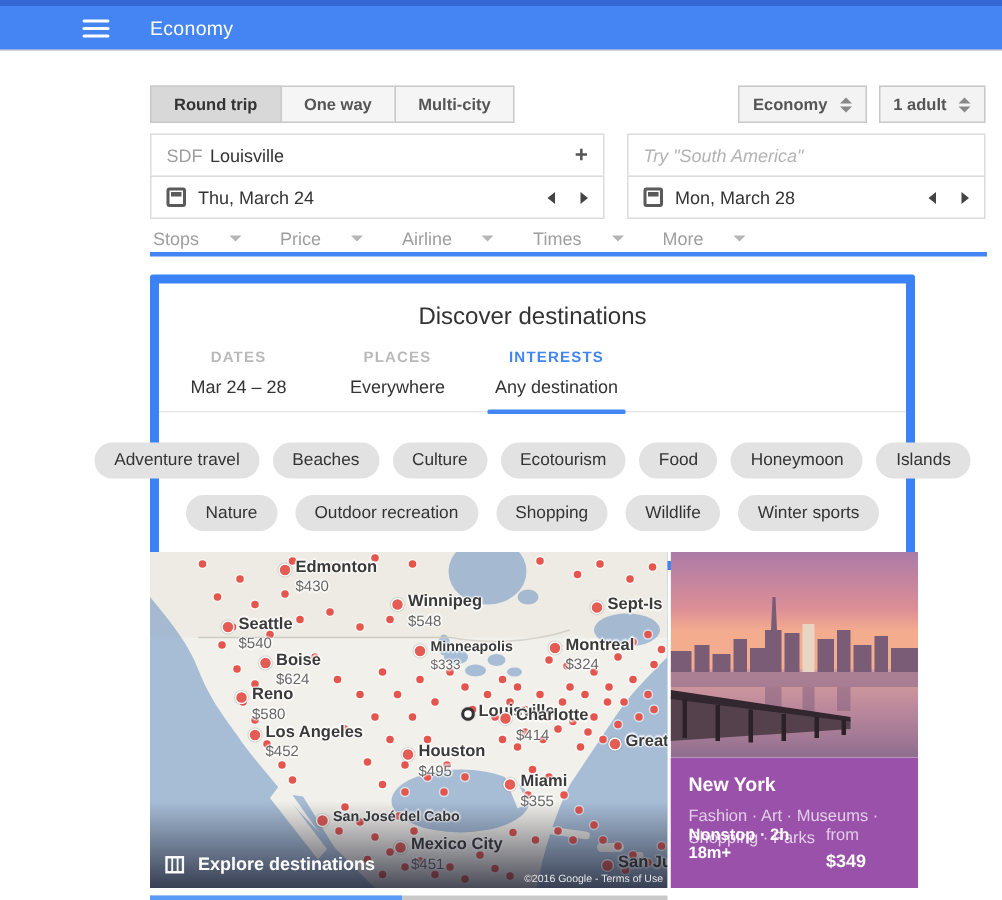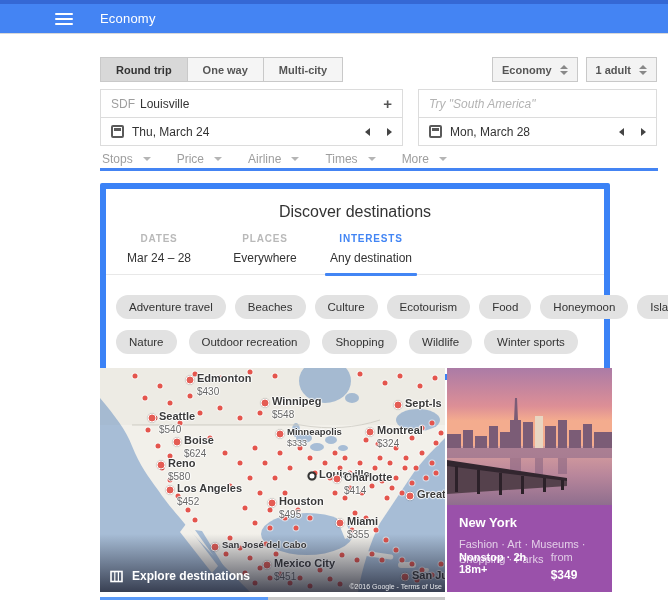--- a/index.html
+++ b/index.html
@@ -48,38 +48,38 @@
     margin-right:8px; position:relative; flex:0 0 auto; }
   .cal-ico:before { content:""; position:absolute; left:1px; right:1px; top:1px;
     height:3px; background:#5a5a5a; }
   .navarrows { margin-left:auto; display:flex; gap:17px; align-items:center; }
   .tri-l { width:0; height:0; border-top:4px solid transparent; border-bottom:4px solid transparent;
     border-right:5px solid #444; cursor:pointer; }
   .tri-r { width:0; height:0; border-top:4px solid transparent; border-bottom:4px solid transparent;
     border-left:5px solid #444; cursor:pointer; }
 
   .filters { position:absolute; left:2px; top:103px; display:flex; gap:26px; }
-  .filter { font-size:12px; color:#9e9e9e; display:flex; align-items:center; gap:10px; cursor:pointer; }
+  .filter { font-size:12px; color:#9e9e9e; display:flex; align-items:center; gap:20px; cursor:pointer; }
   .caret { width:0; height:0; border-left:4px solid transparent; border-right:4px solid transparent;
     border-top:4px solid #b5b5b5; }
   .blue-rule { position:absolute; left:0; top:119px; width:558px; height:3px; background:#4484f3; }
 
   
   .card { position:absolute; left:100px; top:183px; width:510px; background:#fff;
     border:6px solid #3b82f6; border-radius:2px; }
   .card-title { text-align:center; font-size:16px; color:#333; margin-top:14px; }
   .tabs { display:flex; margin-top:12px; border-bottom:1px solid #e8e8e8; }
   .tab { width:106px; text-align:center; padding-bottom:0; cursor:pointer; }
   .tab-label { font-size:10px; font-weight:bold; letter-spacing:.8px; color:#b9b9b9; }
   .tab.active .tab-label { color:#4285f4; }
   .tab-value { font-size:12px; color:#333; margin-top:7px; }
   .tab-underline { height:3px; width:92px; margin:8px auto -2px; background:transparent; border-radius:1px; }
   .tab.active .tab-underline { background:#4285f4; }
   .chips { padding:20px 10px 20px; }
-  .chip-row { display:flex; gap:9px; margin-bottom:11px; flex-wrap:nowrap; }
+  .chip-row { display:flex; justify-content:center; gap:9px; margin-bottom:11px; flex-wrap:nowrap; }
   .chip-row:last-child { margin-bottom:0;gap:12px; }
   .chip { background:#e2e2e2; color:#333; font-size:11.5px; padding:6px 13px;
     border-radius:15px; white-space:nowrap; cursor:pointer; }
 
   
   .map { position:absolute; left:100px; top:368px; width:345px; height:224px;
     background:#a7bdd6; overflow:hidden; cursor:pointer; }
   .map svg.base { position:absolute; left:0; top:0; }
   .pin { position:absolute; width:9px; height:9px; border-radius:50%; background:#e45c54;
     border:1.5px solid #fff; box-shadow:0 0 1px rgba(0,0,0,.4); transform:translate(-50%,-50%); }

